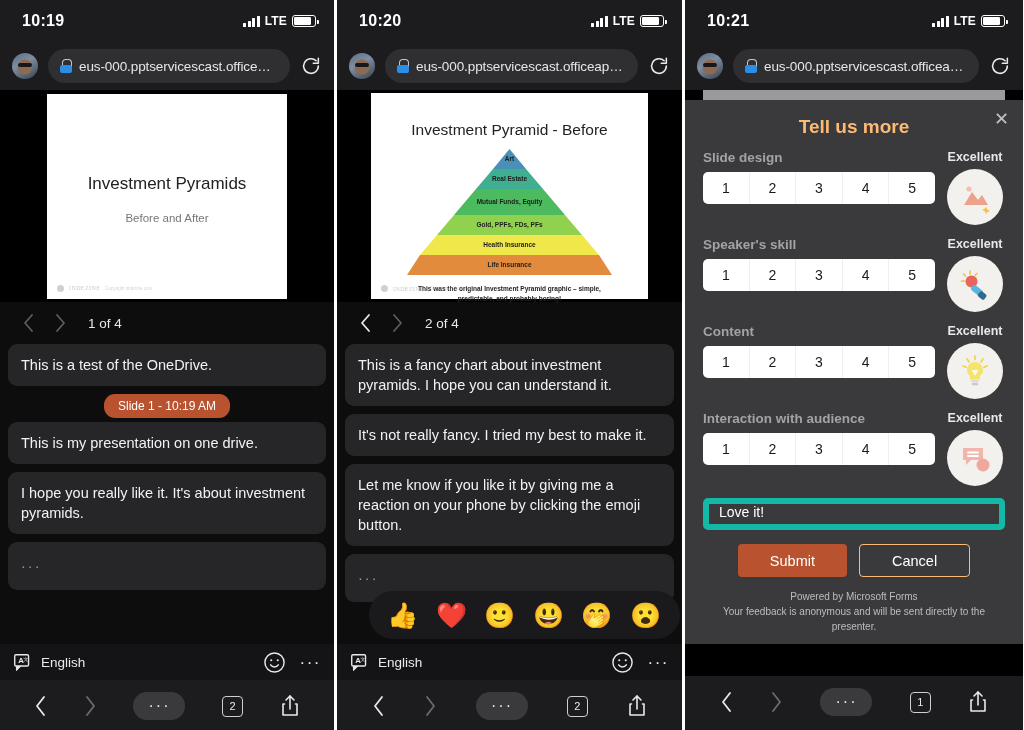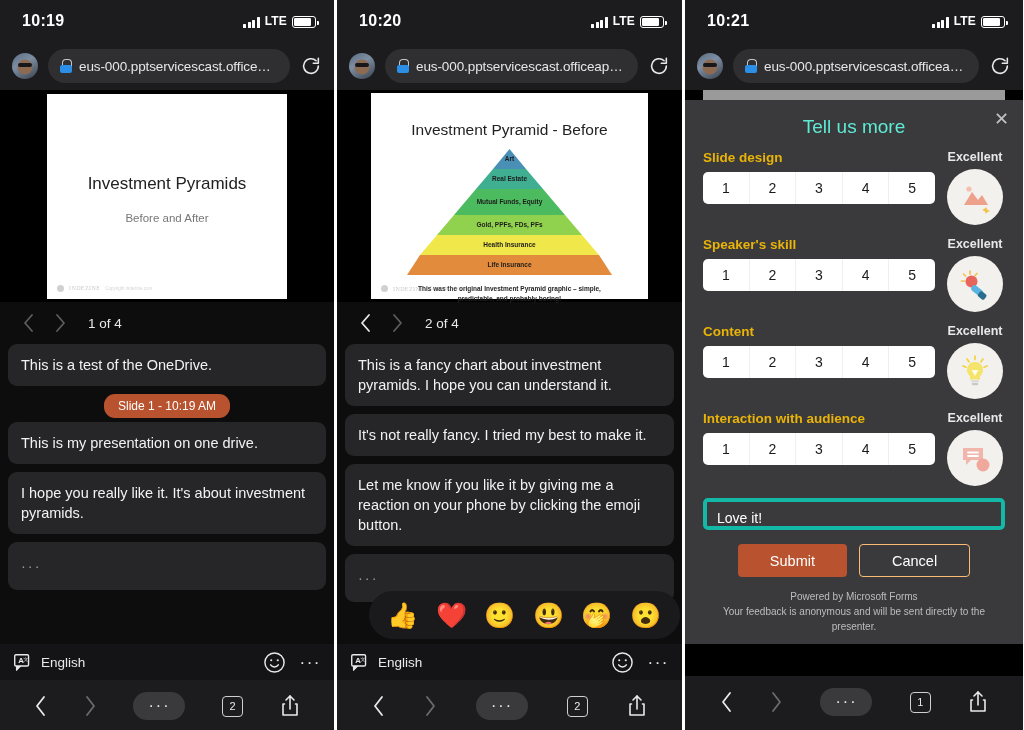--- a/index.html
+++ b/index.html
@@ -13,21 +13,21 @@
   .phone { position: relative; height: 730px; background: #000; overflow: hidden; flex: 0 0 auto; }
   .p1 { width: 334px; }
   .p2 { width: 345px; }
   .p3 { width: 338px; }
   .divider { flex: 0 0 3px; background: #fff; height: 730px; }
 
   
   .statusbar { height: 42px; background: #1c1c1e; display: flex; align-items: center;
                justify-content: space-between; padding: 0 18px 0 22px; }
   .clock { color: #fff; font-size: 16px; font-weight: 600; letter-spacing: .3px; }
-  .statusright { display: flex; align-items: flex-end; gap: 5px; }
+  .statusright { display: flex; align-items: center; gap: 5px; }
   .bars { display: flex; align-items: flex-end; gap: 1.5px; height: 11px; }
   .bars i { width: 3px; background: #fff; border-radius: .5px; display: block; }
   .bars i:nth-child(1){height:4px} .bars i:nth-child(2){height:6px}
   .bars i:nth-child(3){height:8.5px} .bars i:nth-child(4){height:11px}
   .lte { color: #fff; font-size: 12px; font-weight: 700; letter-spacing: .2px; }
   .batt { width: 24px; height: 12px; border: 1.4px solid #fff; border-radius: 3px; position: relative; padding: 1.2px; }
   .batt::after { content:""; position:absolute; right:-3.5px; top:3.6px; width:2px; height:4px;
                  background:#fff; border-radius:0 1px 1px 0; }
   .batt span { display:block; height:100%; background:#fff; border-radius:1.2px; }
 
@@ -98,35 +98,35 @@
 
   
   .pyr { position: relative; margin: 0 auto; }
   .pyrow { position: relative; height: 20px; display: flex; align-items: center; justify-content: center;
            color: #1d1d1d; font-weight: bold; text-align: center; line-height: 1.05; }
   .pyrow span { position: relative; z-index: 2; }
 
   
   .overlaytop { height: 10px; background: #9a9a9a; margin: 0 18px; }
   .dialog { background: #3a3a3c; padding: 10px 18px 10px; position: relative; }
-  .dlgtitle { color: #5eead4; font-size: 19px; font-weight: normal; text-align: center; padding: 6px 0 12px; }
+  .dlgtitle { color: #fdba74; font-size: 19px; font-weight: bold; text-align: center; padding: 6px 0 12px; }
   .dlgclose { position: absolute; right: 14px; top: 10px; color: #c0c0c4; font-size: 18px; line-height: 1; }
   .qrow { display: flex; align-items: flex-start; justify-content: space-between; gap: 10px; }
   .qleft { flex: 1; min-width: 0; }
-  .qlabel { color: #eab308; font-size: 13.5px; font-weight: bold; margin-bottom: 7px; }
+  .qlabel { color: #a3a3a3; font-size: 13.5px; font-weight: bold; margin-bottom: 7px; }
   .scale { background: #fff; border-radius: 5px; height: 32px; display: flex; }
   .scale div { flex: 1; display: flex; align-items: center; justify-content: center;
                color: #1a1a1a; font-size: 14px; border-right: 1px solid #efefef; }
   .scale div:last-child { border-right: none; }
   .qright { width: 60px; flex: 0 0 60px; text-align: center; }
   .qrating { color: #e8e8ea; font-size: 12.5px; margin-bottom: 5px; font-weight: bold; }
   .circleicon { width: 56px; height: 56px; border-radius: 50%; background: #f3f1ee;
                 display: flex; align-items: center; justify-content: center; margin: 0 auto; }
-  .cmtbox { margin-top: 12px; height: 32px; border: 4px solid #14b8a6; border-radius: 5px;
-            display: flex; align-items: flex-end; padding: 0 10px; color: #fff; font-size: 14px; }
+  .cmtbox { margin-top: 12px; height: 32px; border: 6px solid #14b8a6; border-radius: 5px;
+            display: flex; align-items: flex-start; padding: 0 10px; color: #fff; font-size: 14px; }
   .btnrow { display: flex; justify-content: center; gap: 12px; margin-top: 14px; }
   .btn { height: 33px; display: flex; align-items: center; justify-content: center;
          font-size: 14.5px; border-radius: 4px; padding: 0 32px; }
   .btn-submit { background: #b9532f; color: #fff; }
   .btn-cancel { background: transparent; color: #fff; border: 1px solid #fdba74; }
   .foot { text-align: center; color: #bdbdc1; font-size: 10px; line-height: 1.5; margin-top: 12px; }
 </style>
 </head>
 <body>
 

